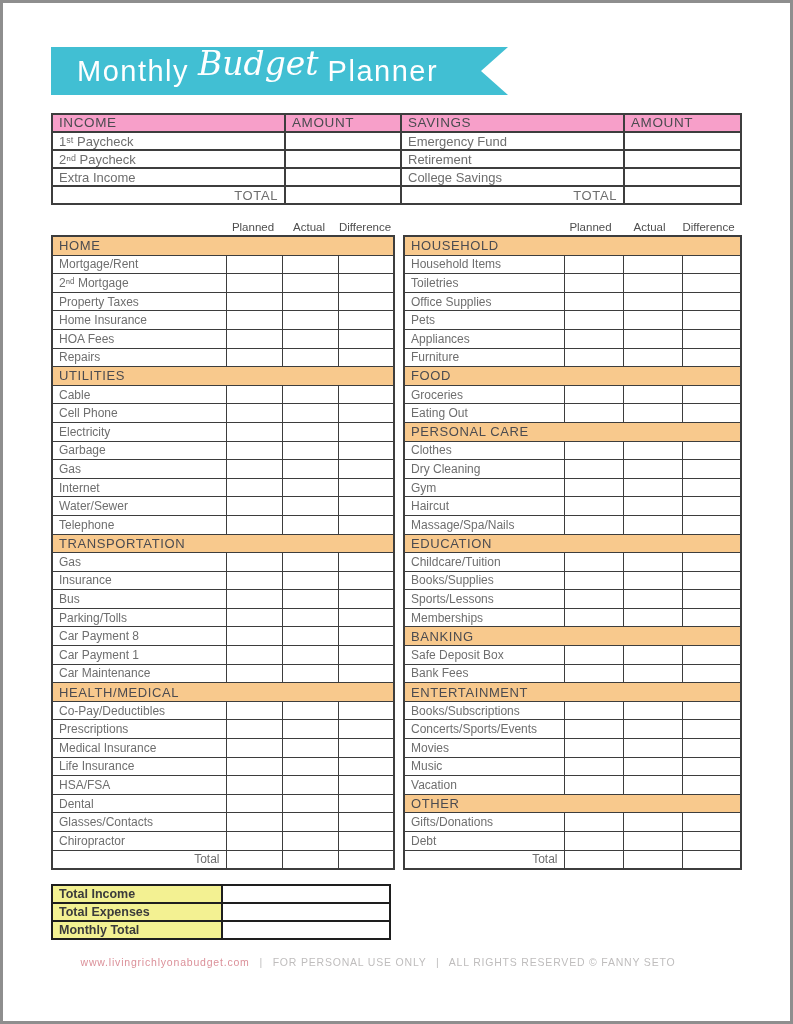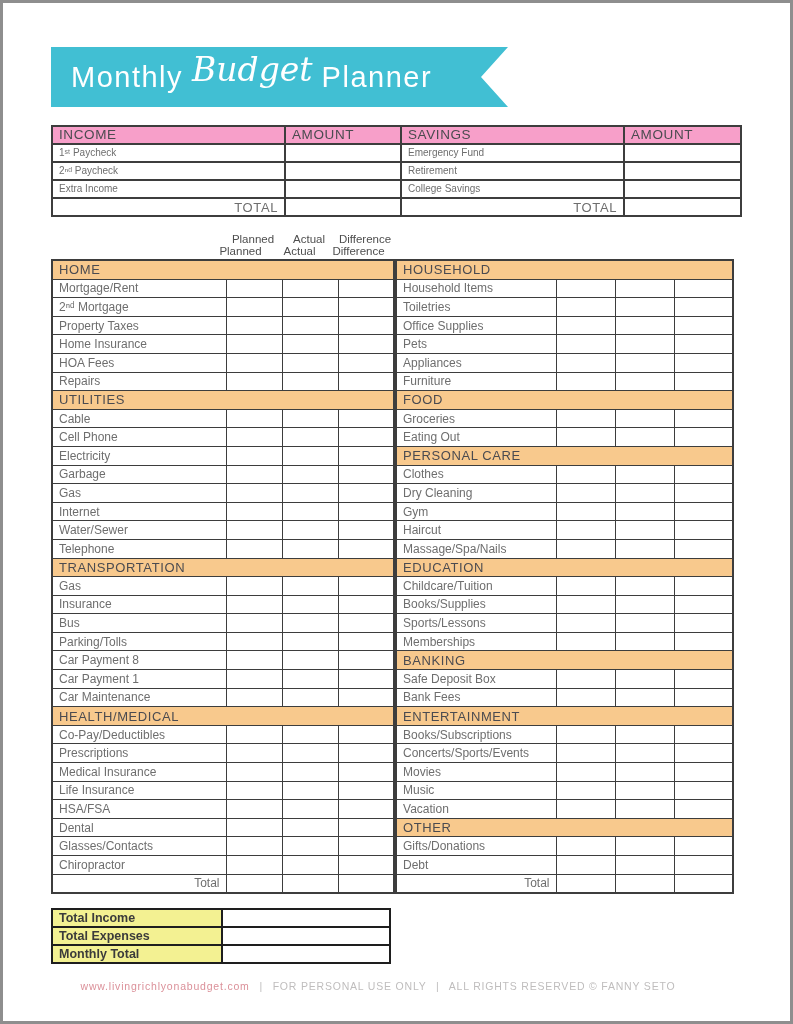--- a/index.html
+++ b/index.html
@@ -4,52 +4,52 @@
 <style>
   html,body{margin:0;padding:0;background:#fff;}
   .page{
     width:793px;height:1024px;box-sizing:border-box;
     border:3px solid var(--frame_gray,#8e8e8e);
     background:#fff;overflow:hidden;position:relative;
     font-family:"Liberation Sans",sans-serif;
   }
   
   .banner{
-    margin:44px 0 0 48px;width:457px;height:60px;
+    margin:44px 0 0 48px;width:457px;height:48px;
     background:var(--banner_teal,#41bfd3);
     clip-path:polygon(0 0,100% 0,calc(100% - 27px) 50%,100% 100%,0 100%);
-    display:flex;align-items:center;padding-left:20px;box-sizing:border-box;
+    display:flex;align-items:center;padding-left:26px;box-sizing:border-box;
     color:#fff;
   }
   .bt1{font-size:29px;letter-spacing:1.5px;font-weight:400;}
   .bt2{font-family:"DejaVu Serif",serif;font-style:italic;font-size:33px;margin:0 9px 16px 9px;}
   
   table{border-collapse:collapse;table-layout:fixed;}
   .income{margin:18px 4px 0 48px;width:689px;border:2px solid var(--border_dark,#3d3d3d);}
   .income th,.income td{
     border:2px solid var(--border_dark,#3d3d3d);
-    height:16px;font-size:10px;color:var(--label_gray,#6e6e6e);
+    height:16px;font-size:13px;color:var(--label_gray,#6e6e6e);
     padding:0 6px;text-align:left;font-weight:400;line-height:1;
     overflow:hidden;white-space:nowrap;
   }
   .income th{background:var(--header_pink,#f79fc9);color:var(--header_text,#4b4b50);
     font-size:13.5px;letter-spacing:.6px;}
   .income th.amt{text-align:left;}
   .income td.totlab{text-align:right;letter-spacing:.6px;font-size:13px;}
   
-  .colheads{display:flex;margin:16px 0 2px 48px;width:687px;flex-direction:column;}
+  .colheads{display:flex;gap:8px;margin:16px 0 2px 48px;width:687px;}
   .chgroup{display:flex;align-items:flex-end;}
   .chgroup.left{width:342px;}
   .chgroup.right{width:337px;}
   .chgroup .sp{flex:1;}
   .ch{font-size:11.5px;color:#4e4e4e;white-space:nowrap;text-align:center;}
   .chgroup.left .ch{width:56px;}
   .chgroup.right .ch{width:59px;}
   
-  .main{display:flex;margin:2px 0 0 48px;align-items:flex-start;}
+  .main{display:flex;gap:8px;margin:2px 0 0 48px;align-items:flex-start;}
   .budget{border:2px solid var(--border_dark,#3d3d3d);}
   .budget td{
     border:1px solid var(--border_dark,#3d3d3d);
     height:17.6px;font-size:12px;color:var(--label_gray,#6e6e6e);
     padding:0 6px;line-height:1;overflow:hidden;white-space:nowrap;
   }
   .budget tr.section td{
     background:var(--section_orange,#f8c98d);
     color:var(--header_text,#4b4b50);font-size:13px;letter-spacing:.6px;
   }

